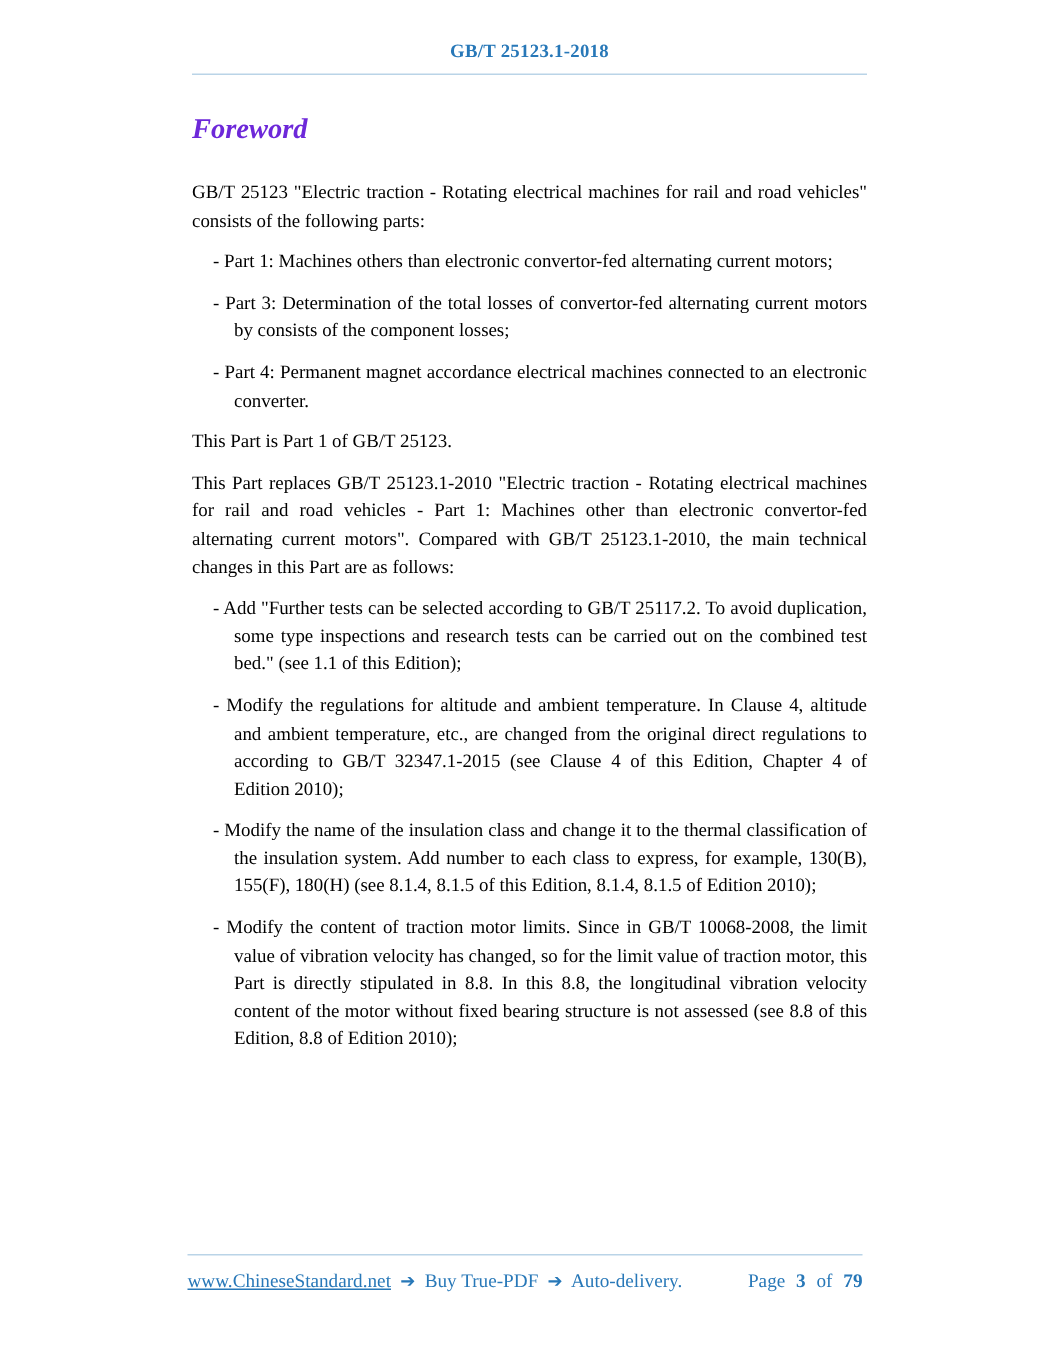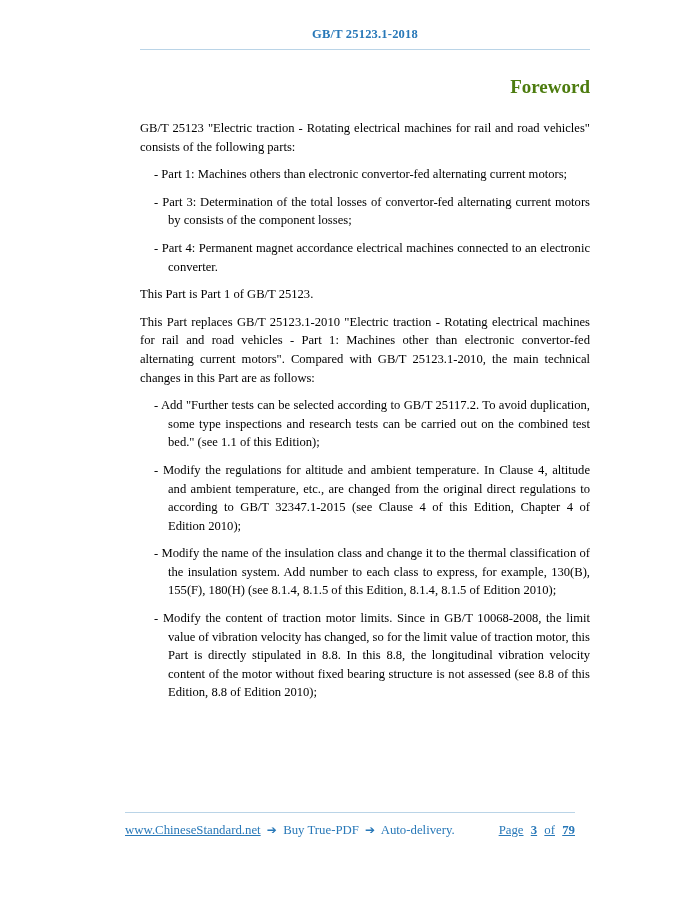--- a/index.html
+++ b/index.html
@@ -12,82 +12,83 @@
     width: 700px;
     height: 906px;
     background: #ffffff;
     font-family: "Liberation Serif", "DejaVu Serif", serif;
     color: #000000;
     overflow: hidden;
   }
   .content-col {
     position: absolute;
     top: 0;
-    left: 140px;
+    left: 128px;
     width: 450px;
   }
   .doc-number {
     margin-top: 27px;
     text-align: center;
     color: #2878b8;
     font-weight: bold;
     font-size: 12.5px;
     letter-spacing: 0.2px;
   }
   .rule {
     border: none;
     border-top: 1.5px solid #bad4e7;
     margin: 0;
   }
   .header-rule {
     margin-top: 7px;
   }
   .page-title {
     margin: 26px 0 21px 0;
-    text-align: right;
+    text-align: left;
     font-size: 19px;
     font-weight: bold;
-    color: #4d7c0f;
+    color: #6d28d9;
+    font-style: italic;
   }
   .body-text p {
     margin: 0 0 9px 0;
     font-size: 12.6px;
     line-height: 18.6px;
     text-align: justify;
   }
   .body-text p.li {
     margin-left: 28px;
     text-indent: -14px;
   }
   .footer {
     position: absolute;
     left: 125px;
     right: 125px;
-    top: 812px;
+    top: 836px;
   }
   .footer-row {
     display: flex;
     justify-content: space-between;
     align-items: baseline;
     margin-top: 10px;
     font-size: 12.8px;
     color: #2878b8;
   }
   .footer-left span { margin-right: 3px; }
   .footer-link {
     color: #2878b8;
     text-decoration: underline;
     cursor: pointer;
     margin-right: 3px;
   }
   .arrow-glyph {
     font-family: "DejaVu Sans", sans-serif;
     font-size: 12px;
   }
-  .footer-right span { margin-left: 4px; text-decoration: underline; }
+  .footer-right span { margin-left: 4px; }
   .footer-right .bold-num { font-weight: bold; }
 </style>
 </head>
 <body>
 
 <div class="page">
 
   <div class="content-col">
 
     <div class="doc-number">GB/T 25123.1-2018</div>

